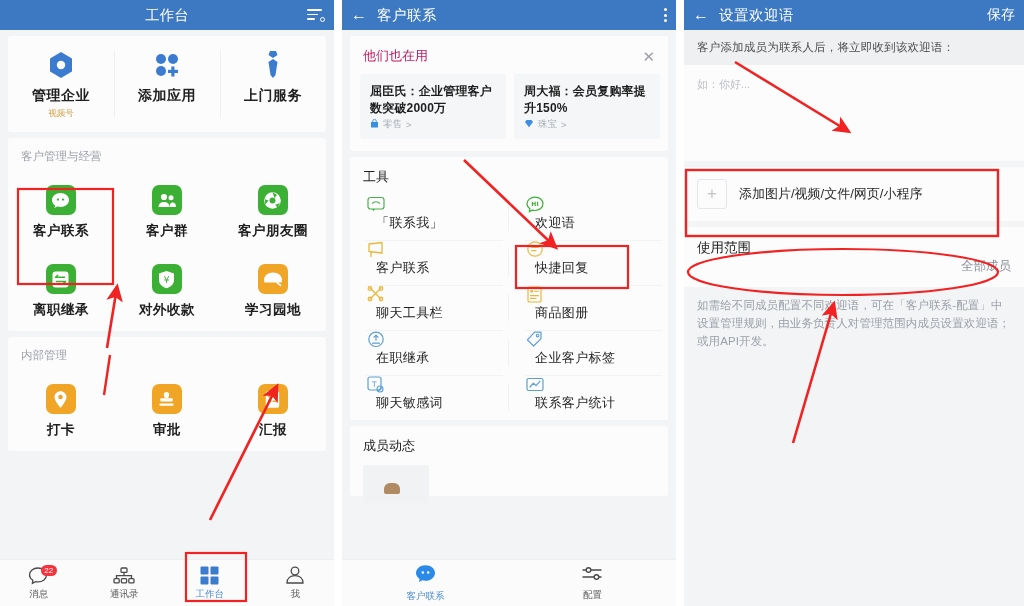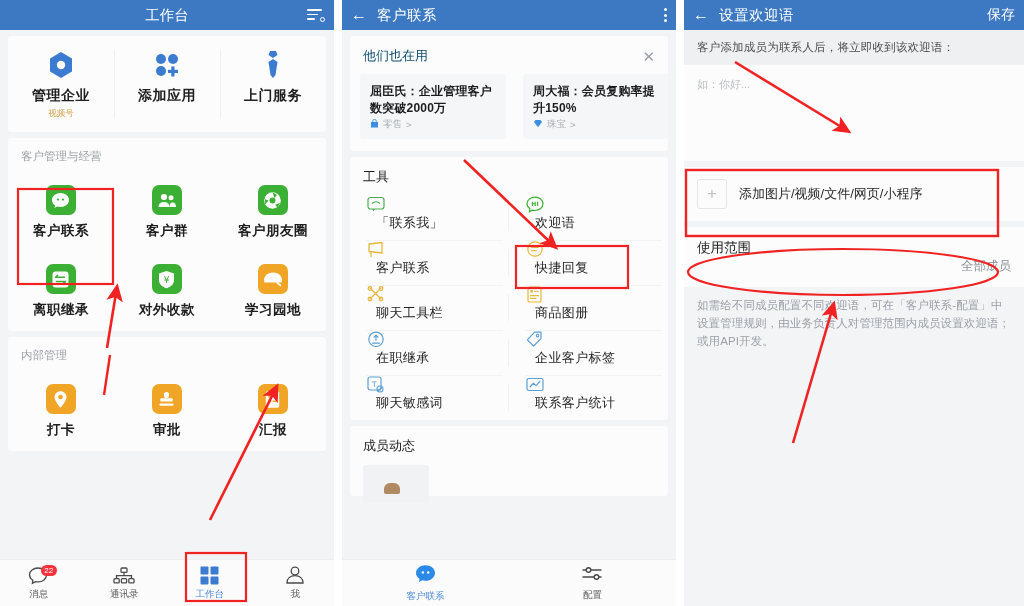--- a/index.html
+++ b/index.html
@@ -66,22 +66,22 @@
            border-top:1px solid #eceef0; display:flex;gap:8px; }
   .tab{ flex:1; display:flex; flex-direction:column; align-items:center; justify-content:center; position:relative;}
   .tab .tic{ height:20px; display:flex; align-items:flex-end; justify-content:center; margin-bottom:3px;}
   .tab .tlb{ font-size:9.5px; color:#5a5a5a; }
   .tab.on .tlb{ color:#4a8ad4; }
   .badge{ position:absolute; top:5px; left:50%; margin-left:2px; background:#f4333c; color:#fff;
           font-size:8px; border-radius:8px; padding:0 3.5px; line-height:11px; height:11px; min-width:14px; text-align:center;}
 
   
   .p2head{ display:flex; align-items:center; justify-content:space-between; padding:11px 13px 9px;}
-  .p2head .t{ font-size:13px; color:#0c4a6e;}
-  .promo-row{ display:flex; gap:17px; padding:0 10px 12px; overflow:hidden;}
+  .p2head .t{ font-size:13px; color:#be185d;}
+  .promo-row{ display:flex; gap:8px; padding:0 10px 12px; overflow:hidden;}
   .promo{ flex:0 0 146px; background:#f4f6f8; border-radius:3px; padding:9px 10px 8px;}
   .promo .pt{ font-size:12px; color:#1d1d1d; line-height:1.45; font-weight:bold; letter-spacing:.2px;}
   .promo .pm{ display:flex; align-items:center; gap:4px; font-size:9.5px; color:#a9adb3;}
   .promo.partial{ flex:0 0 16px; }
 
   .tools{ display:flex; flex-wrap:wrap; }
   .tool{ width:50%; height:45px; display:flex; align-items:flex-start; padding-left:16px; position:relative;flex-direction:column;}
   .tool .tlabel{ font-size:13px; color:#1f1f1f; margin-left:10px; letter-spacing:.4px;}
   .tool:nth-child(odd):after{ content:""; position:absolute; right:0; top:9px; bottom:9px; width:1px; background:#eff1f3;}
   .tool:nth-child(n+3):before{ content:""; position:absolute; left:16px; right:6px; top:0; height:1px; background:#f1f3f5;}

